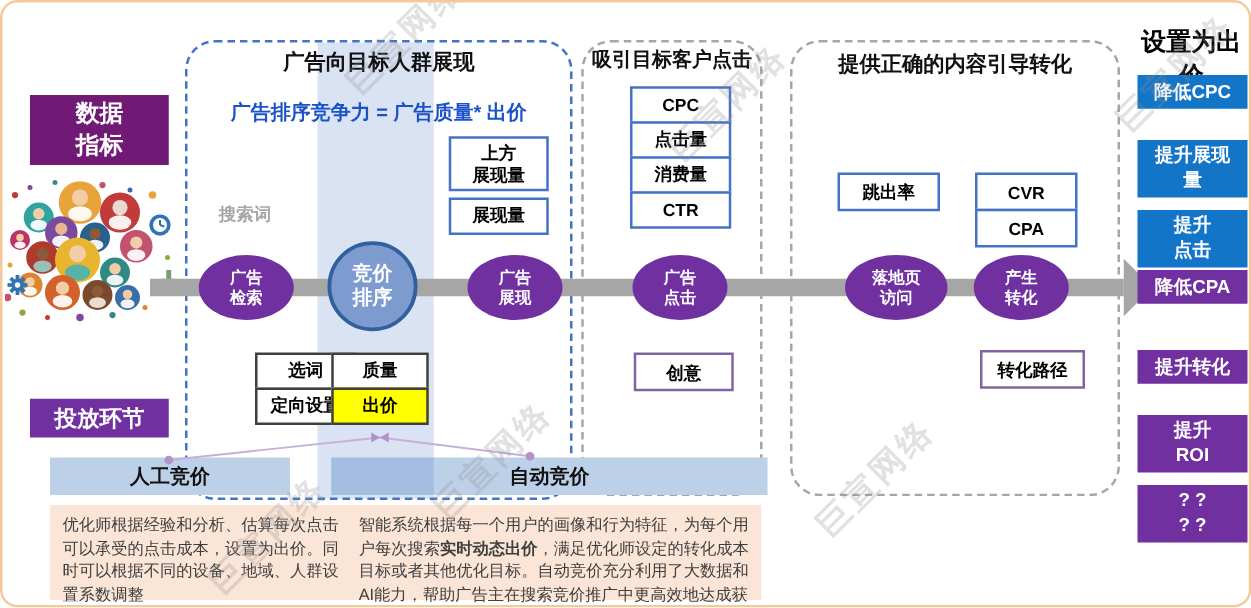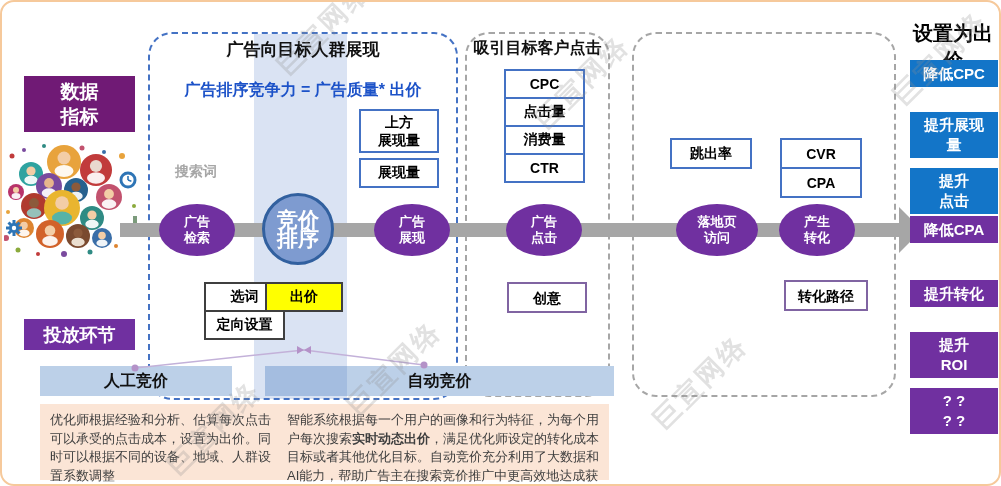--- a/index.html
+++ b/index.html
@@ -19,21 +19,21 @@
   .purpletag{position:absolute;background:#7030A0;color:#fff;font-weight:700;display:flex;
            align-items:center;justify-content:center;text-align:center;}
   .searchword{position:absolute;color:#A6A6A6;font-weight:700;font-size:14px;text-align:center;}
   .arrowbar{position:absolute;left:118px;top:221px;width:779px;height:14px;background:#A6A6A6;}
   .arrowhead{position:absolute;left:897px;top:205px;width:0;height:0;border-top:23px solid transparent;
              border-bottom:23px solid transparent;border-left:23px solid #A6A6A6;}
   .estep{position:absolute;width:76px;height:52px;background:#7030A0;border-radius:50%;color:#fff;
          font-weight:700;font-size:13px;line-height:16px;display:flex;flex-direction:column;
          align-items:center;justify-content:center;text-align:center;}
   .bigcircle{position:absolute;left:260px;top:191px;width:72px;height:72px;background:#7E9BD0;
-         border:3px solid #31609F;border-radius:50%;color:#fff;font-weight:700;font-size:21px;
+         border:3px solid #31609F;border-radius:50%;color:#fff;font-weight:700;font-size:16px;
          line-height:19px;display:flex;flex-direction:column;align-items:center;justify-content:center;
          text-align:center;box-sizing:border-box;}
   .stack{position:absolute;display:flex;flex-direction:column;}
   .cell{height:30px;border:2px solid #4472C4;background:#fff;display:flex;align-items:center;
         justify-content:center;font-weight:700;font-size:14px;color:#000;box-sizing:border-box;}
   .cell+.cell{margin-top:-2px;}
   .cell.h44{height:44px;flex-direction:column;line-height:18px;}
   .dark .cell{border-color:#3F3F3F;}
   .cell.yellow{background:#FFFF00;}
   .pbox{position:absolute;border:2px solid #8064A2;background:#fff;display:flex;flex-direction:column;
@@ -62,20 +62,21 @@
 
   <div class="colband"></div>
 
   <div class="container c-blue" style="left:146px;top:30px;width:310px;height:368px;"></div>
   <div class="container c-gray" style="left:463px;top:30px;width:145px;height:365px;"></div>
   <div class="container c-gray" style="left:630px;top:30px;width:264px;height:365px;"></div>
 
   <div class="stage-title" style="left:146px;top:36px;width:310px;">广告向目标人群展现</div>
   <div class="formula" style="left:146px;top:78px;width:310px;">广告排序竞争力 = 广告质量* 出价</div>
   <div class="stage-title" style="left:463px;top:36px;width:145px;font-size:16px;">吸引目标客户点击</div>
+  <div class="stage-title" style="left:630px;top:38px;width:264px;">提供正确的内容引导转化</div>
 
   <div class="bluetag" style="left:22px;top:74px;width:111px;height:56px;font-size:19px;line-height:25px;">
     <span>数据</span>
     <span>指标</span>
   </div>
   <div class="purpletag" style="left:22px;top:317px;width:111px;height:31px;font-size:18px;">投放环节</div>
 
   <svg class="abs" style="left:2px;top:140px;" width="136" height="122" viewBox="0 0 136 122">
     <g>
       <circle cx="8" cy="14" r="2.5" fill="#C13B3B"></circle>
@@ -209,20 +210,21 @@
   <div class="stack" style="left:778px;top:136px;width:82px;">
     <div class="cell" style="height:31px;">CVR</div>
     <div class="cell" style="height:31px;">CPA</div>
   </div>
 
   <div class="stack dark" style="left:162px;top:280px;width:81px;padding-left:40px;">
     <div class="cell">选词</div>
     <div class="cell">定向设置</div>
   </div>
   <div class="stack dark" style="left:263px;top:280px;width:78px;">
+    <div class="cell">质量</div>
     <div class="cell yellow">出价</div>
   </div>
   <div class="pbox" style="left:505px;top:280px;width:80px;height:31px;">创意</div>
   <div class="pbox" style="left:782px;top:278px;width:84px;height:31px;">转化路径</div>
 
   <div class="efftitle">设置为出价</div>
   <div class="opt blue" style="top:58px;height:27px;">
     <span>降低CPC</span>
     </div>
   <div class="opt blue" style="top:110px;height:46px;">

